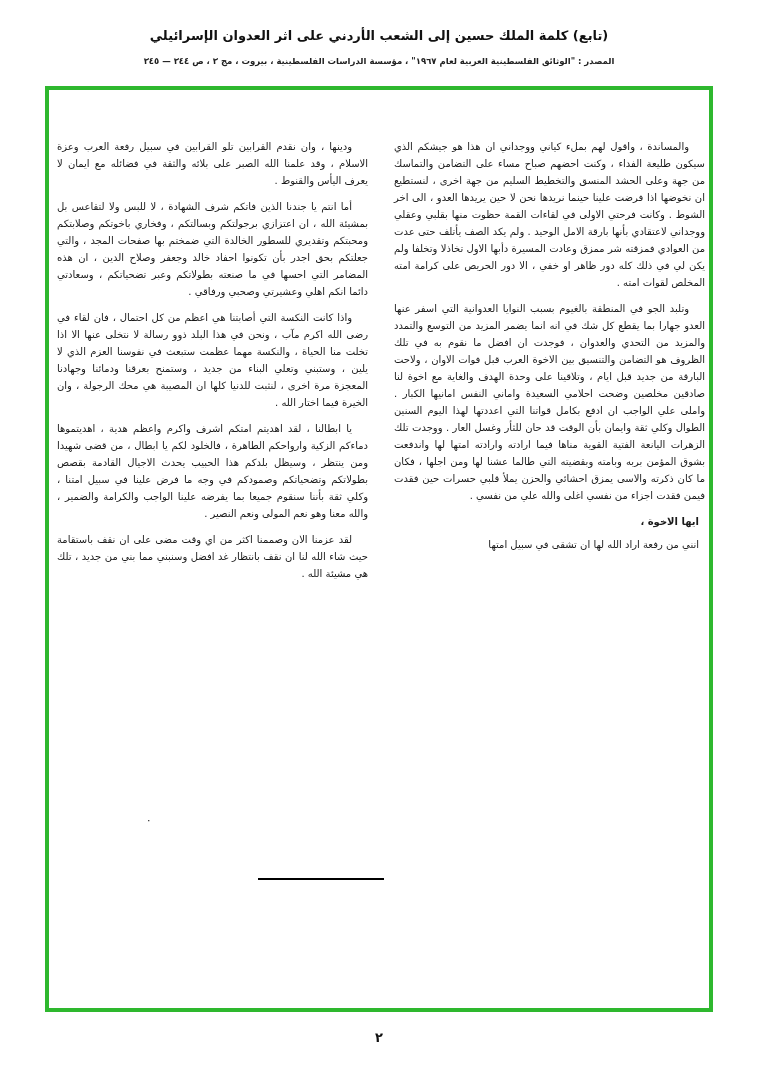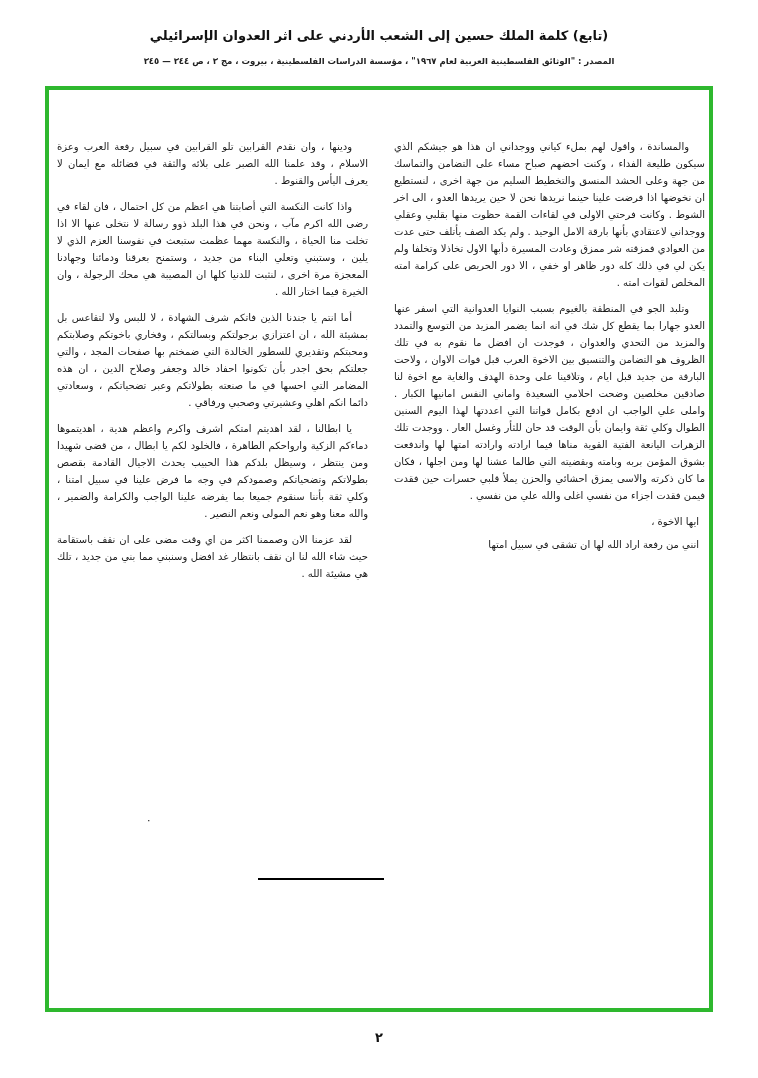--- a/index.html
+++ b/index.html
@@ -67,21 +67,21 @@
       line-height: 17px;
       color: #1a1a1a;
       text-align: justify;
       direction: rtl;
     }
     .col p {
       margin: 0 0 9px 0;
       text-indent: 16px;
     }
     .col p.salutation {
-      font-weight: normal;
+      font-weight: bold;
       text-indent: 6px;
       margin-bottom: 6px;
     }
     .col p.closing-line {
       text-indent: 6px;
     }
     .stray-mark {
       position: absolute;
       left: 98px;
       top: 724px;
@@ -122,22 +122,22 @@
 
       <div class="col">
         <p>والمساندة ، واقول لهم بملء كياني ووجداني ان هذا هو جيشكم الذي سيكون طليعة الفداء ، وكنت احضهم صباح مساء على التضامن والتماسك من جهة وعلى الحشد المنسق والتخطيط السليم من جهة اخرى ، لنستطيع ان نخوضها اذا فرضت علينا حينما نريدها نحن لا حين يريدها العدو ، الى اخر الشوط . وكانت فرحتي الاولى في لقاءات القمة حظوت منها بقلبي وعقلي ووجداني لاعتقادي بأنها بارقة الامل الوحيد . ولم يكد الصف يأتلف حتى عدت من العوادي فمزقته شر ممزق وعادت المسيرة دأبها الاول تخاذلا وتخلفا ولم يكن لي في ذلك كله دور ظاهر او خفي ، الا دور الحريص على كرامة امته المخلص لقوات امته .</p>
         <p>وتلبد الجو في المنطقة بالغيوم بسبب النوايا العدوانية التي اسفر عنها العدو جهارا بما يقطع كل شك في انه انما يضمر المزيد من التوسع والتمدد والمزيد من التحدي والعدوان ، فوجدت ان افضل ما نقوم به في تلك الظروف هو التضامن والتنسيق بين الاخوة العرب قبل فوات الاوان ، ولاحت البارقة من جديد قبل ايام ، وتلاقينا على وحدة الهدف والغاية مع اخوة لنا صادقين مخلصين وضحت احلامي السعيدة واماني النفس امانيها الكبار . واملى علي الواجب ان ادفع بكامل قواتنا التي اعددتها لهذا اليوم السنين الطوال وكلي ثقة وايمان بأن الوقت قد حان للثأر وغسل العار . ووجدت تلك الزهرات اليانعة الفتية القوية مناها فيما ارادته وارادته امتها لها واندفعت بشوق المؤمن بربه وبامته وبقضيته التي طالما عشنا لها ومن اجلها ، فكان ما كان ذكرته والاسى يمزق احشائي والحزن يملأ قلبي حسرات حين فقدت فيمن فقدت اجزاء من نفسي اغلى والله علي من نفسي .</p>
         <p class="salutation">ايها الاخوة ،</p>
         <p class="closing-line">انني من رفعة اراد الله لها ان تشقى في سبيل امتها</p>
       </div>
 
       <div class="col">
         <p>ودينها ، وان نقدم القرابين تلو القرابين في سبيل رفعة العرب وعزة الاسلام ، وقد علمنا الله الصبر على بلائه والثقة في فضائله مع ايمان لا يعرف اليأس والقنوط .</p>
+        <p>أما انتم يا جندنا الذين فاتكم شرف الشهادة ، لا للبس ولا لتقاعس بل بمشيئة الله ، ان اعتزازي برجولتكم وبسالتكم ، وفخاري باخوتكم وصلابتكم ومحبتكم وتقديري للسطور الخالدة التي ضمختم بها صفحات المجد ، والتي جعلتكم بحق اجدر بأن تكونوا احفاد خالد وجعفر وصلاح الدين ، ان هذه المضامر التي احسها في ما صنعته بطولاتكم وعبر تضحياتكم ، وسعادتي دائما انكم اهلي وعشيرتي وصحبي ورفاقي .</p>
         <p>واذا كانت النكسة التي أصابتنا هي اعظم من كل احتمال ، فان لقاء في رضى الله اكرم مآب ، ونحن في هذا البلد ذوو رسالة لا نتخلى عنها الا اذا تخلت منا الحياة ، والنكسة مهما عظمت ستبعث في نفوسنا العزم الذي لا يلين ، وستبني وتعلي البناء من جديد ، وستمنح بعرقنا ودمائنا وجهادنا المعجزة مرة اخرى ، لنثبت للدنيا كلها ان المصيبة هي محك الرجولة ، وان الخيرة فيما اختار الله .</p>
-        <p>أما انتم يا جندنا الذين فاتكم شرف الشهادة ، لا للبس ولا لتقاعس بل بمشيئة الله ، ان اعتزازي برجولتكم وبسالتكم ، وفخاري باخوتكم وصلابتكم ومحبتكم وتقديري للسطور الخالدة التي ضمختم بها صفحات المجد ، والتي جعلتكم بحق اجدر بأن تكونوا احفاد خالد وجعفر وصلاح الدين ، ان هذه المضامر التي احسها في ما صنعته بطولاتكم وعبر تضحياتكم ، وسعادتي دائما انكم اهلي وعشيرتي وصحبي ورفاقي .</p>
         <p>يا ابطالنا ، لقد اهديتم امتكم اشرف واكرم واعظم هدية ، اهديتموها دماءكم الزكية وارواحكم الطاهرة ، فالخلود لكم يا ابطال ، من قضى شهيدا ومن ينتظر ، وسيظل بلدكم هذا الحبيب يحدث الاجيال القادمة بقصص بطولاتكم وتضحياتكم وصمودكم في وجه ما فرض علينا في سبيل امتنا ، وكلي ثقة بأننا سنقوم جميعا بما يفرضه علينا الواجب والكرامة والضمير ، والله معنا وهو نعم المولى ونعم النصير .</p>
         <p>لقد عزمنا الان وصممنا اكثر من اي وقت مضى على ان نقف باستقامة حيث شاء الله لنا ان نقف بانتظار غد افضل وسنبني مما بني من جديد ، تلك هي مشيئة الله .</p>
       </div>
 
     </div>
 
     <span class="stray-mark">·</span>
 
     <div class="separator-line"></div>
 

